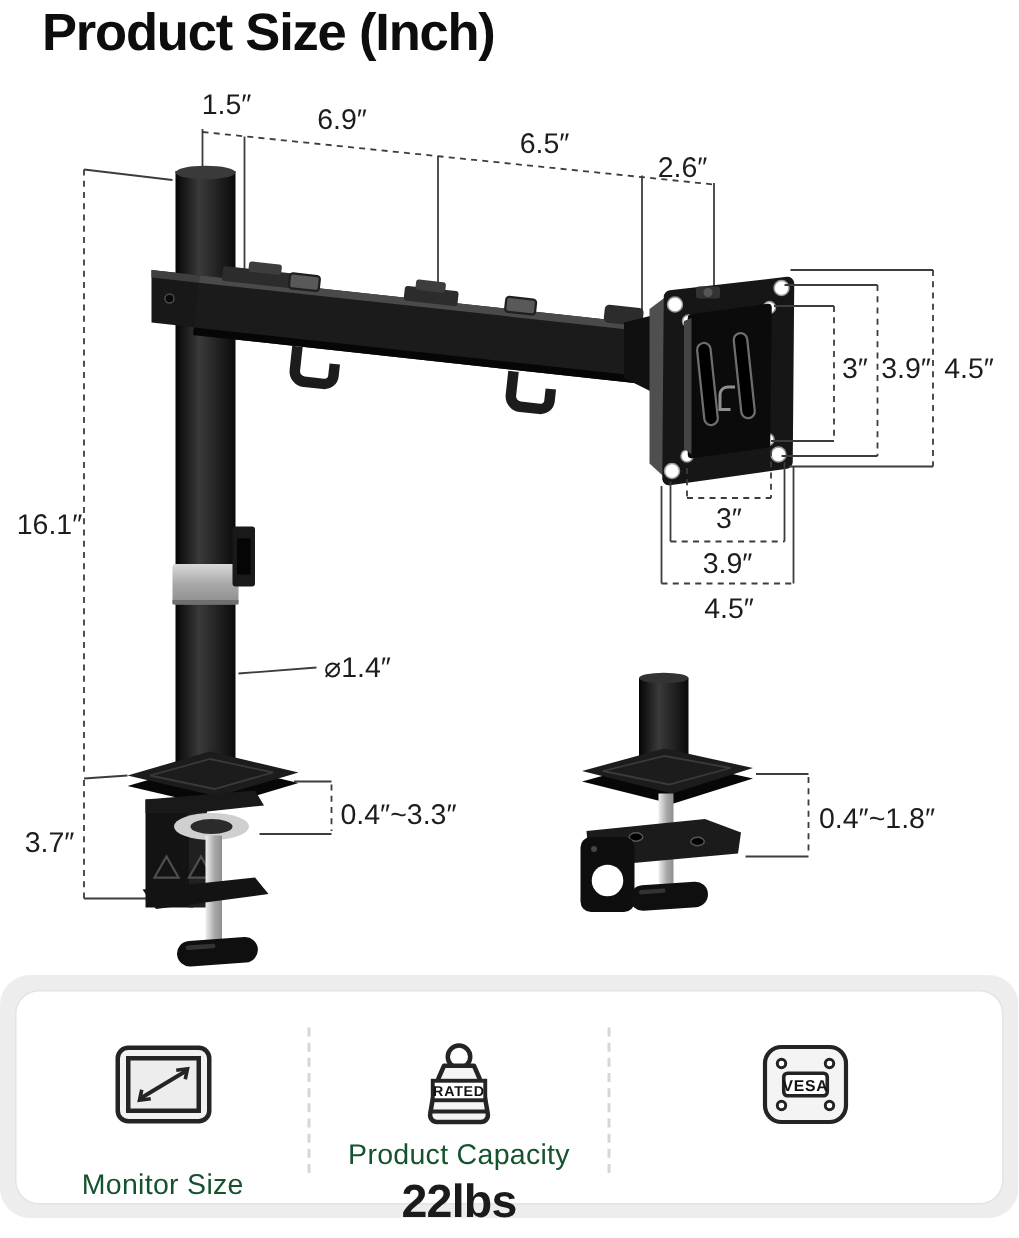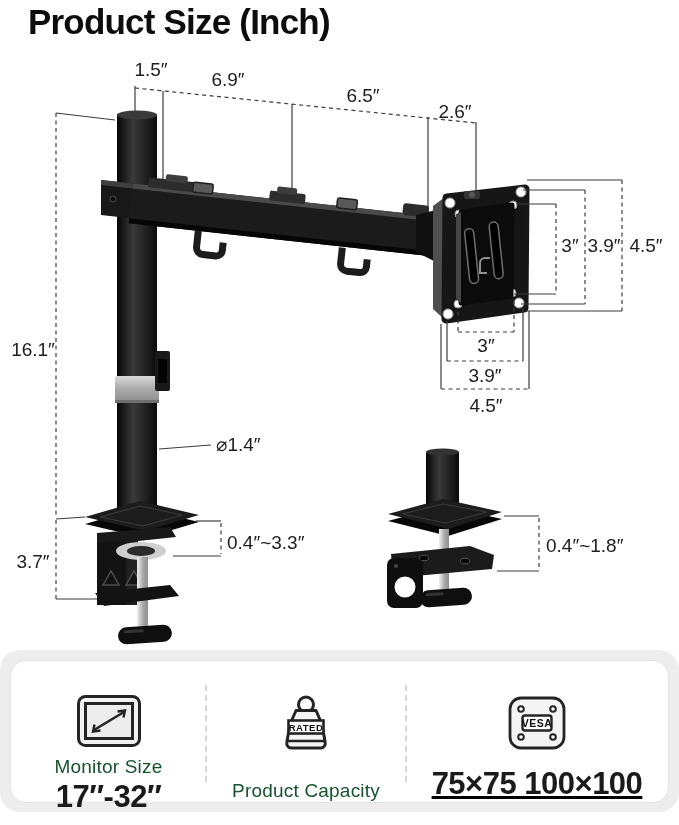--- a/index.html
+++ b/index.html
@@ -233,46 +233,45 @@
         <div class="feat-icon">
           <svg width="66" height="54" viewBox="0 0 66 54">
             <rect x="2.5" y="2.5" width="61" height="49" rx="7" fill="#f2f2f2" stroke="#242424" stroke-width="3"></rect>
             <rect x="9.5" y="9.5" width="47" height="35" fill="#ededed" stroke="#242424" stroke-width="3"></rect>
             <line x1="18" y1="36" x2="48" y2="18" stroke="#242424" stroke-width="2.6"></line>
             <path d="M24.5,36.5 L17,37.5 L18.5,30.5" fill="none" stroke="#242424" stroke-width="2.4"></path>
             <path d="M41.5,17.5 L49,16.5 L47.5,23.5" fill="none" stroke="#242424" stroke-width="2.4"></path>
           </svg>
         </div>
         <div class="feat-label">Monitor Size</div>
-        <div class="feat-value">17″-32″</div>
       </div>
 
       <div class="feature-col col-2">
         <div class="feat-icon">
           <svg width="64" height="58" viewBox="0 0 64 58">
             <circle cx="32" cy="10.5" r="7.5" fill="#ffffff" stroke="#242424" stroke-width="3"></circle>
             <path d="M22,16.5 h20 l3.5,8 c2,5 3.5,11 4.5,17 l1.2,7 a4.6,4.6 0 0 1 -4.6,5.5 h-29.2 a4.6,4.6 0 0 1 -4.6,-5.5 l1.2,-7 c1,-6 2.5,-12 4.5,-17 z" fill="#f4f4f4" stroke="#242424" stroke-width="3" stroke-linejoin="round"></path>
             <rect x="14.5" y="26.5" width="35" height="13" fill="#ffffff" stroke="#242424" stroke-width="2.6"></rect>
             <text x="32" y="36.5" text-anchor="middle" font-size="9.5" letter-spacing="0.5" class="icon-small-text">RATED</text>
             <path d="M13.5,47 H50.5" stroke="#242424" stroke-width="2.6"></path>
           </svg>
         </div>
         <div class="feat-label">Product Capacity</div>
+        <div class="feat-value">22lbs</div>
       </div>
 
       <div class="feature-col col-3">
         <div class="feat-icon">
           <svg width="60" height="56" viewBox="0 0 60 56">
             <rect x="3" y="3" width="54" height="50" rx="11" fill="#f4f4f4" stroke="#242424" stroke-width="2.8"></rect>
             <circle cx="14" cy="14" r="2.8" fill="#fff" stroke="#242424" stroke-width="2"></circle>
             <circle cx="46" cy="14" r="2.8" fill="#fff" stroke="#242424" stroke-width="2"></circle>
             <circle cx="14" cy="42" r="2.8" fill="#fff" stroke="#242424" stroke-width="2"></circle>
             <circle cx="46" cy="42" r="2.8" fill="#fff" stroke="#242424" stroke-width="2"></circle>
             <rect x="15.5" y="20.5" width="29" height="15" rx="2.5" fill="#ffffff" stroke="#242424" stroke-width="2.4"></rect>
             <text x="30" y="32" text-anchor="middle" font-size="10.5" letter-spacing="0.5" class="icon-small-text">VESA</text>
           </svg>
         </div>
-        <div class="feat-value">75×75 100×100</div>
       </div>
 
     </div>
   </div>
 </div>
 
 </body></html>

